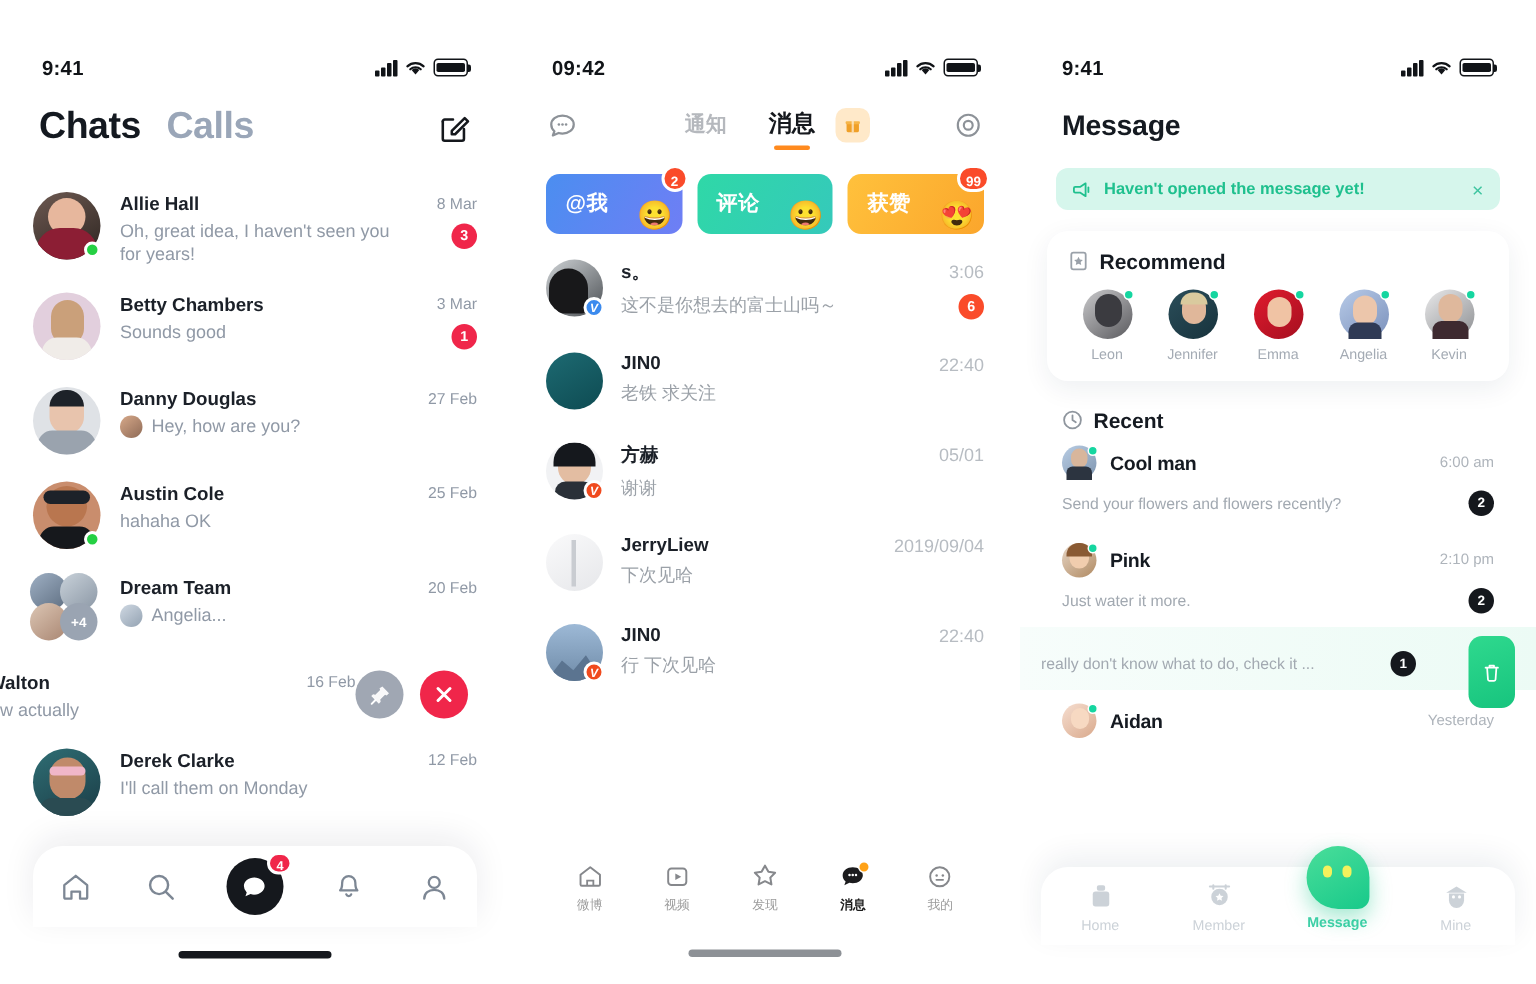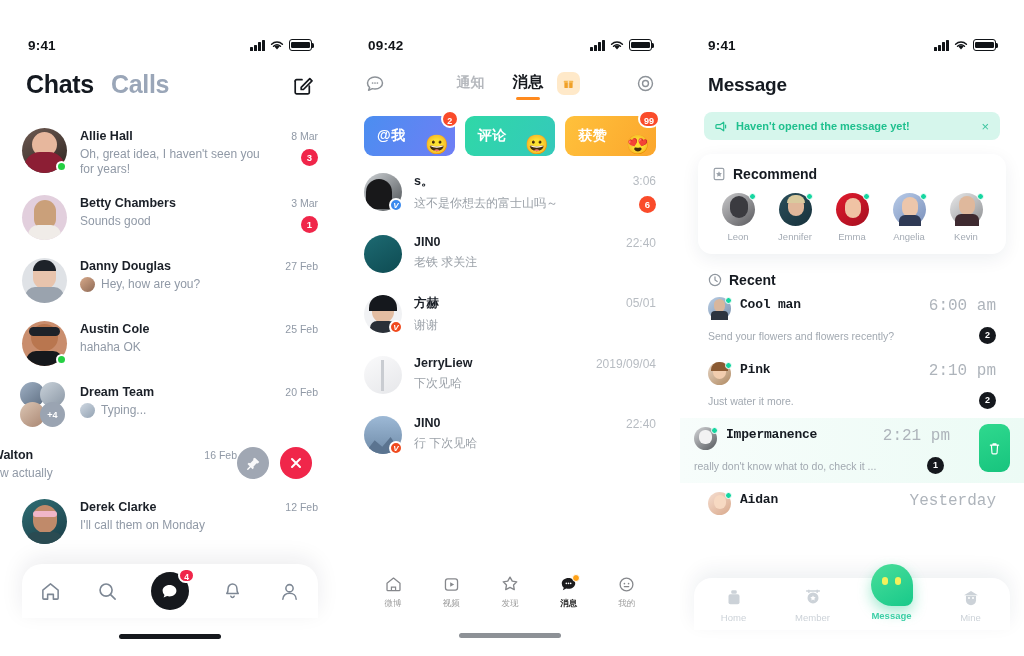--- a/index.html
+++ b/index.html
@@ -130,25 +130,25 @@
   .c-sectitle { font-size: 14px; font-weight: bold; color: #151a21; }
   .c-recs { display: flex; justify-content: space-between; margin-top: 11px; padding: 0 2px; }
   .c-rec { display: flex; flex-direction: column; align-items: center; gap: 5px; width: 48px;}
   .c-rec .av { width: 33px; height: 33px; border-radius: 50%; position: relative; }
   .c-rec .av .ph { width:100%;height:100%;border-radius:50%;overflow:hidden; }
   .tdot { position: absolute; right: -1px; top: 0px; width: 7px; height: 7px; border-radius: 50%; background: #15d6a0; border: 1.5px solid #fff; }
   .c-rec .nm { font-size: 9.5px; color: #a4abb4; }
 
   .c-recent { margin-top: 18px; padding: 0 28px; }
   .c-rrow { padding: 9px 0 9px 0; position: relative; }
-  .c-rtop { display: flex; align-items: flex-start; gap: 9px; font-family: Liberation Mono, monospace; }
+  .c-rtop { display: flex; align-items: center; gap: 9px; }
   .c-ravat { width: 23px; height: 23px; border-radius: 50%; position: relative; flex-shrink: 0; }
   .c-ravat .ph { width:100%;height:100%;border-radius:50%;overflow:hidden; }
   .c-rname { font-size: 13px; font-weight: bold; color: #151a21; flex: 1; letter-spacing: -.2px;}
-  .c-rtime { font-size: 16px; color: #aeb4bb; }
+  .c-rtime { font-size: 10px; color: #aeb4bb; }
   .c-rbot { display: flex; align-items: center; margin-top: 7px; }
   .c-rmsg { font-size: 10.5px; color: #a2a9b1; flex: 1; }
   .c-rbadge { width: 17px; height: 17px; line-height: 17px; border-radius: 50%; background: #15181d;
     color: #fff; font-size: 9px; font-weight: bold; text-align: center; }
   .c-rrow.swiped { background: linear-gradient(90deg,#f7fdfb,#ecfbf5); margin: 0 -28px; padding: 9px 28px; }
   .c-trash { position: absolute; right: 14px; top: 6px; width: 31px; height: 48px; border-radius: 9px;
     background: linear-gradient(160deg,#2fd98e,#17c47e); display: flex; align-items: center; justify-content: center; }
 
   .c-tabbar { position: absolute; left: 14px; right: 14px; bottom: 26px; height: 52px; background: #fff;
     border-radius: 18px 18px 0 0; display: flex; align-items: flex-start; justify-content: space-around;
@@ -289,21 +289,21 @@
         <div class="grid-av">
           <span style="background:linear-gradient(140deg,#9fb0c4,#5d6d80)"></span>
           <span style="background:linear-gradient(140deg,#c9d2da,#8b97a5)"></span>
           <span style="background:linear-gradient(140deg,#dcc6b4,#a98672)"></span>
           <span>+4</span>
         </div>
         <div class="a-body">
           <div class="a-name">Dream Team</div>
           <div class="a-msg">
             <span class="mini" style="background:linear-gradient(140deg,#cfd8e2,#93a2b2)"></span>
-            <span>Typing...</span>
+            <span>Angelia...</span>
           </div>
         </div>
         <div class="a-meta">
           <div class="a-date">20 Feb</div>
         </div>
       </div>
 
       <div class="a-row swiped">
         <div class="a-body">
           <div class="a-name">ne Walton</div>
@@ -718,30 +718,20 @@
           <div class="c-rname">Pink</div>
           <div class="c-rtime">2:10 pm</div>
         </div>
         <div class="c-rbot">
           <div class="c-rmsg">Just water it more.</div>
           <div class="c-rbadge">2</div>
         </div>
       </div>
 
       <div class="c-rrow swiped">
-        <div class="c-rtop" style="margin-left:-14px">
-          <div class="c-ravat">
-            <div class="ph" style="background:linear-gradient(140deg,#d4d6d8,#55585c)">
-                <div style="position:absolute;left:5px;top:3px;width:13px;height:14px;border-radius:6px;background:#f2f2f2"></div>
-              </div>
-            <div class="tdot"></div>
-          </div>
-          <div class="c-rname">Impermanence</div>
-          <div class="c-rtime" style="margin-right:46px">2:21 pm</div>
-        </div>
         <div class="c-rbot" style="margin-left:-14px">
           <div class="c-rmsg">really don't know what to do, check it ...</div>
           <div class="c-rbadge" style="margin-right:52px">1</div>
         </div>
         <div class="c-trash">
           <svg width="15" height="15" viewBox="0 0 16 16">
               <path d="M3.6 4.4 h8.8 M6.4 4.4 V3 h3.2 v1.4 M4.7 4.4 l.6 8.4 a1 1 0 0 0 1 .9 h3.4 a1 1 0 0 0 1 -.9 l.6 -8.4" stroke="#fff" stroke-width="1.25" fill="none" stroke-linecap="round" stroke-linejoin="round"></path>
             </svg>
         </div>
       </div>

